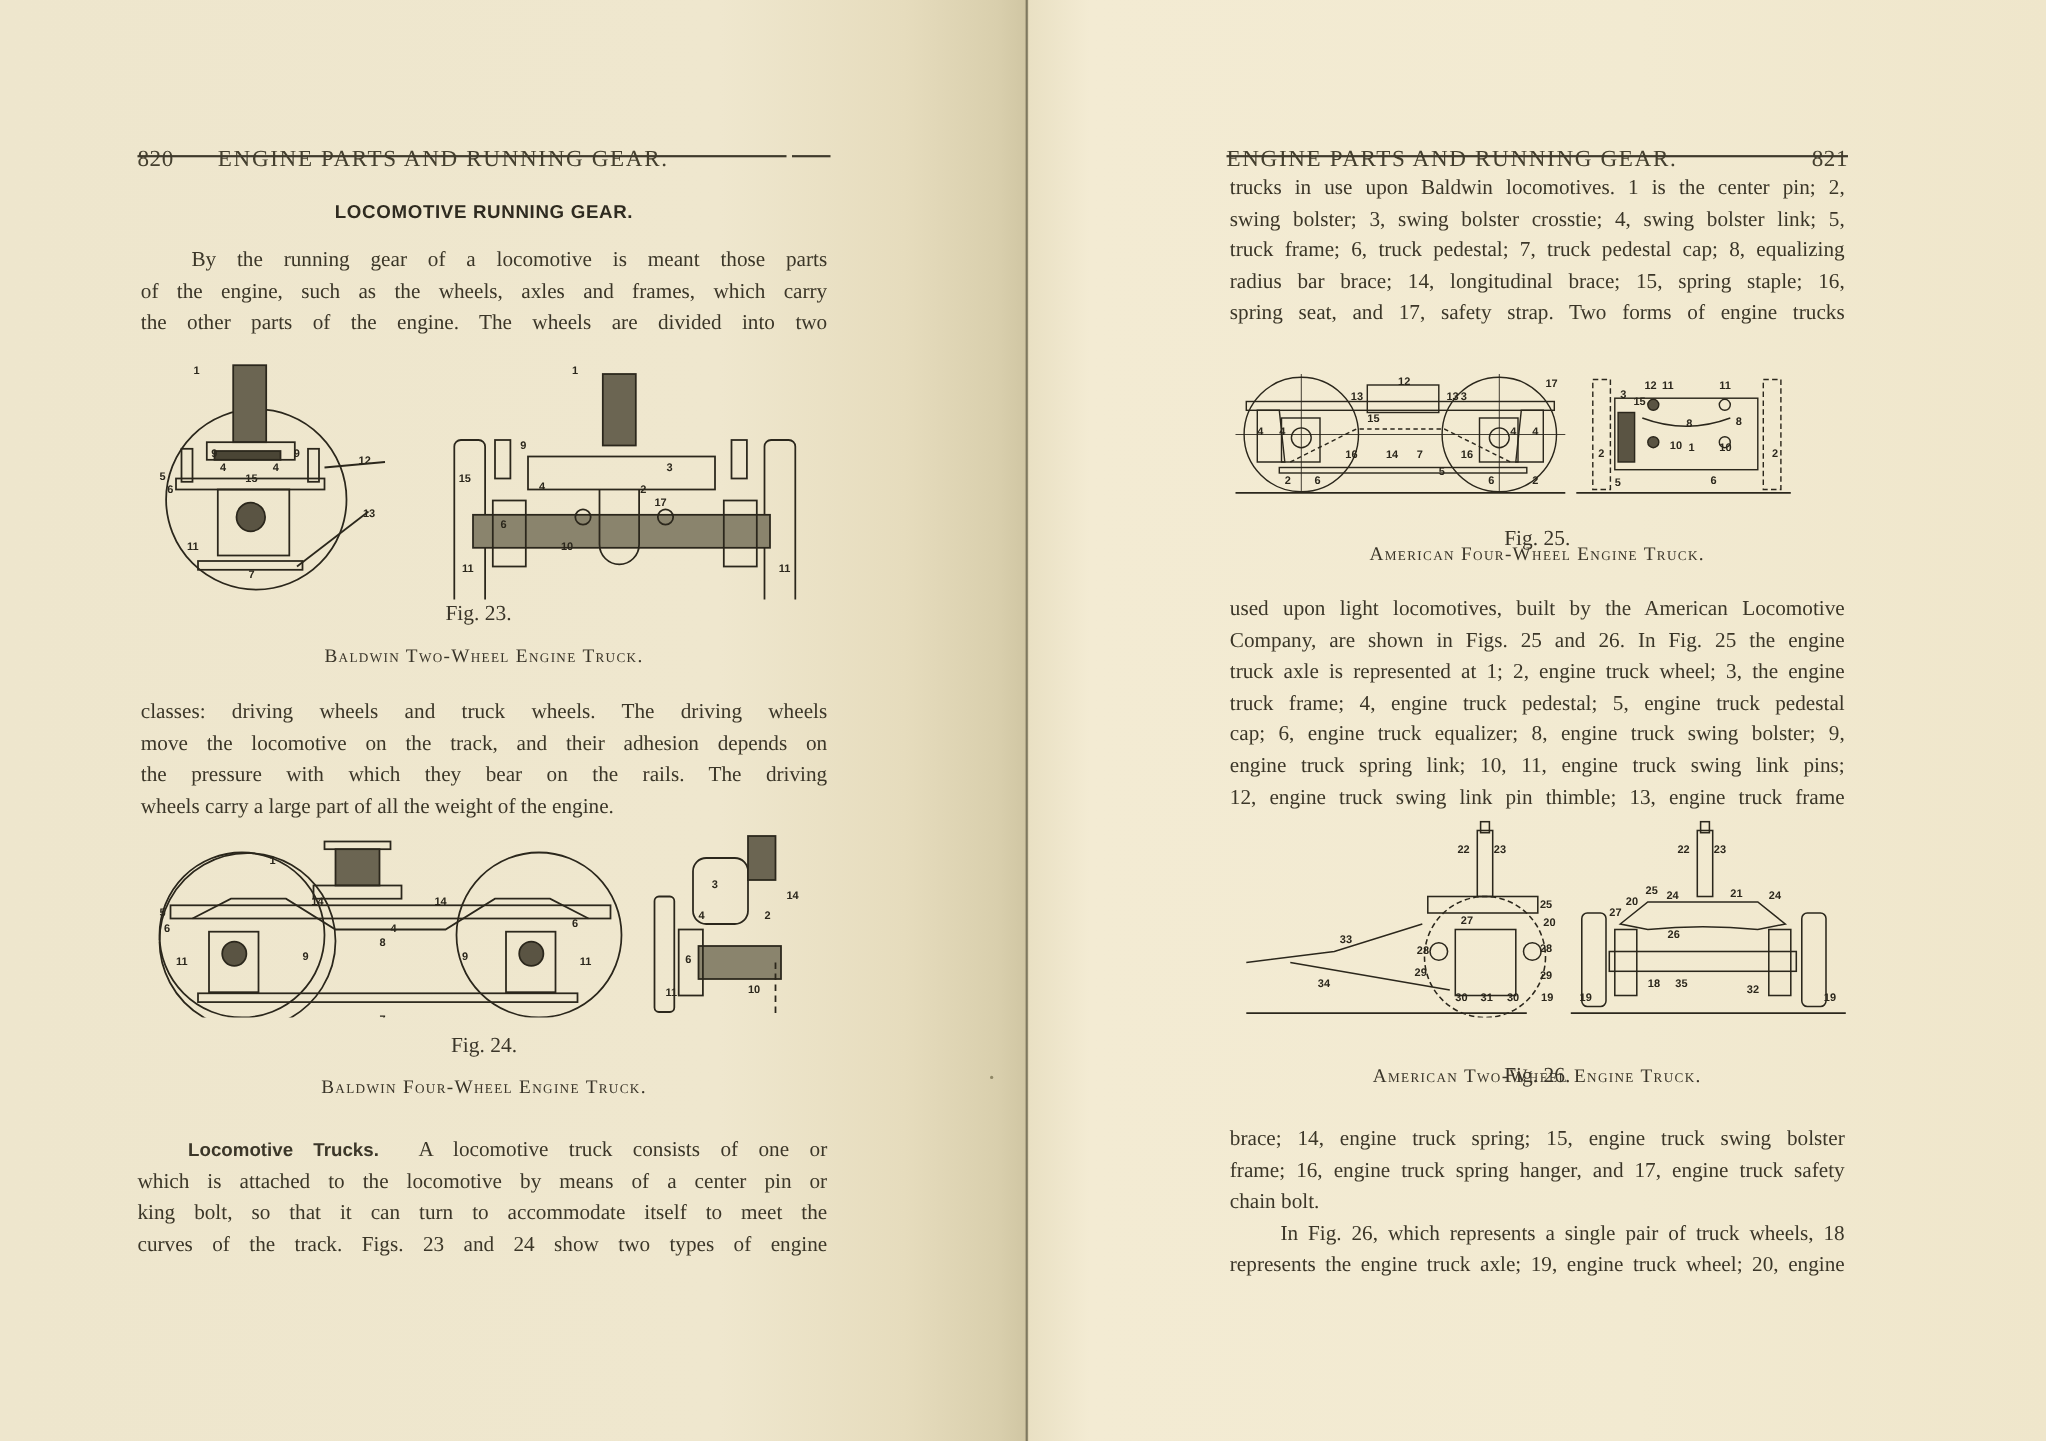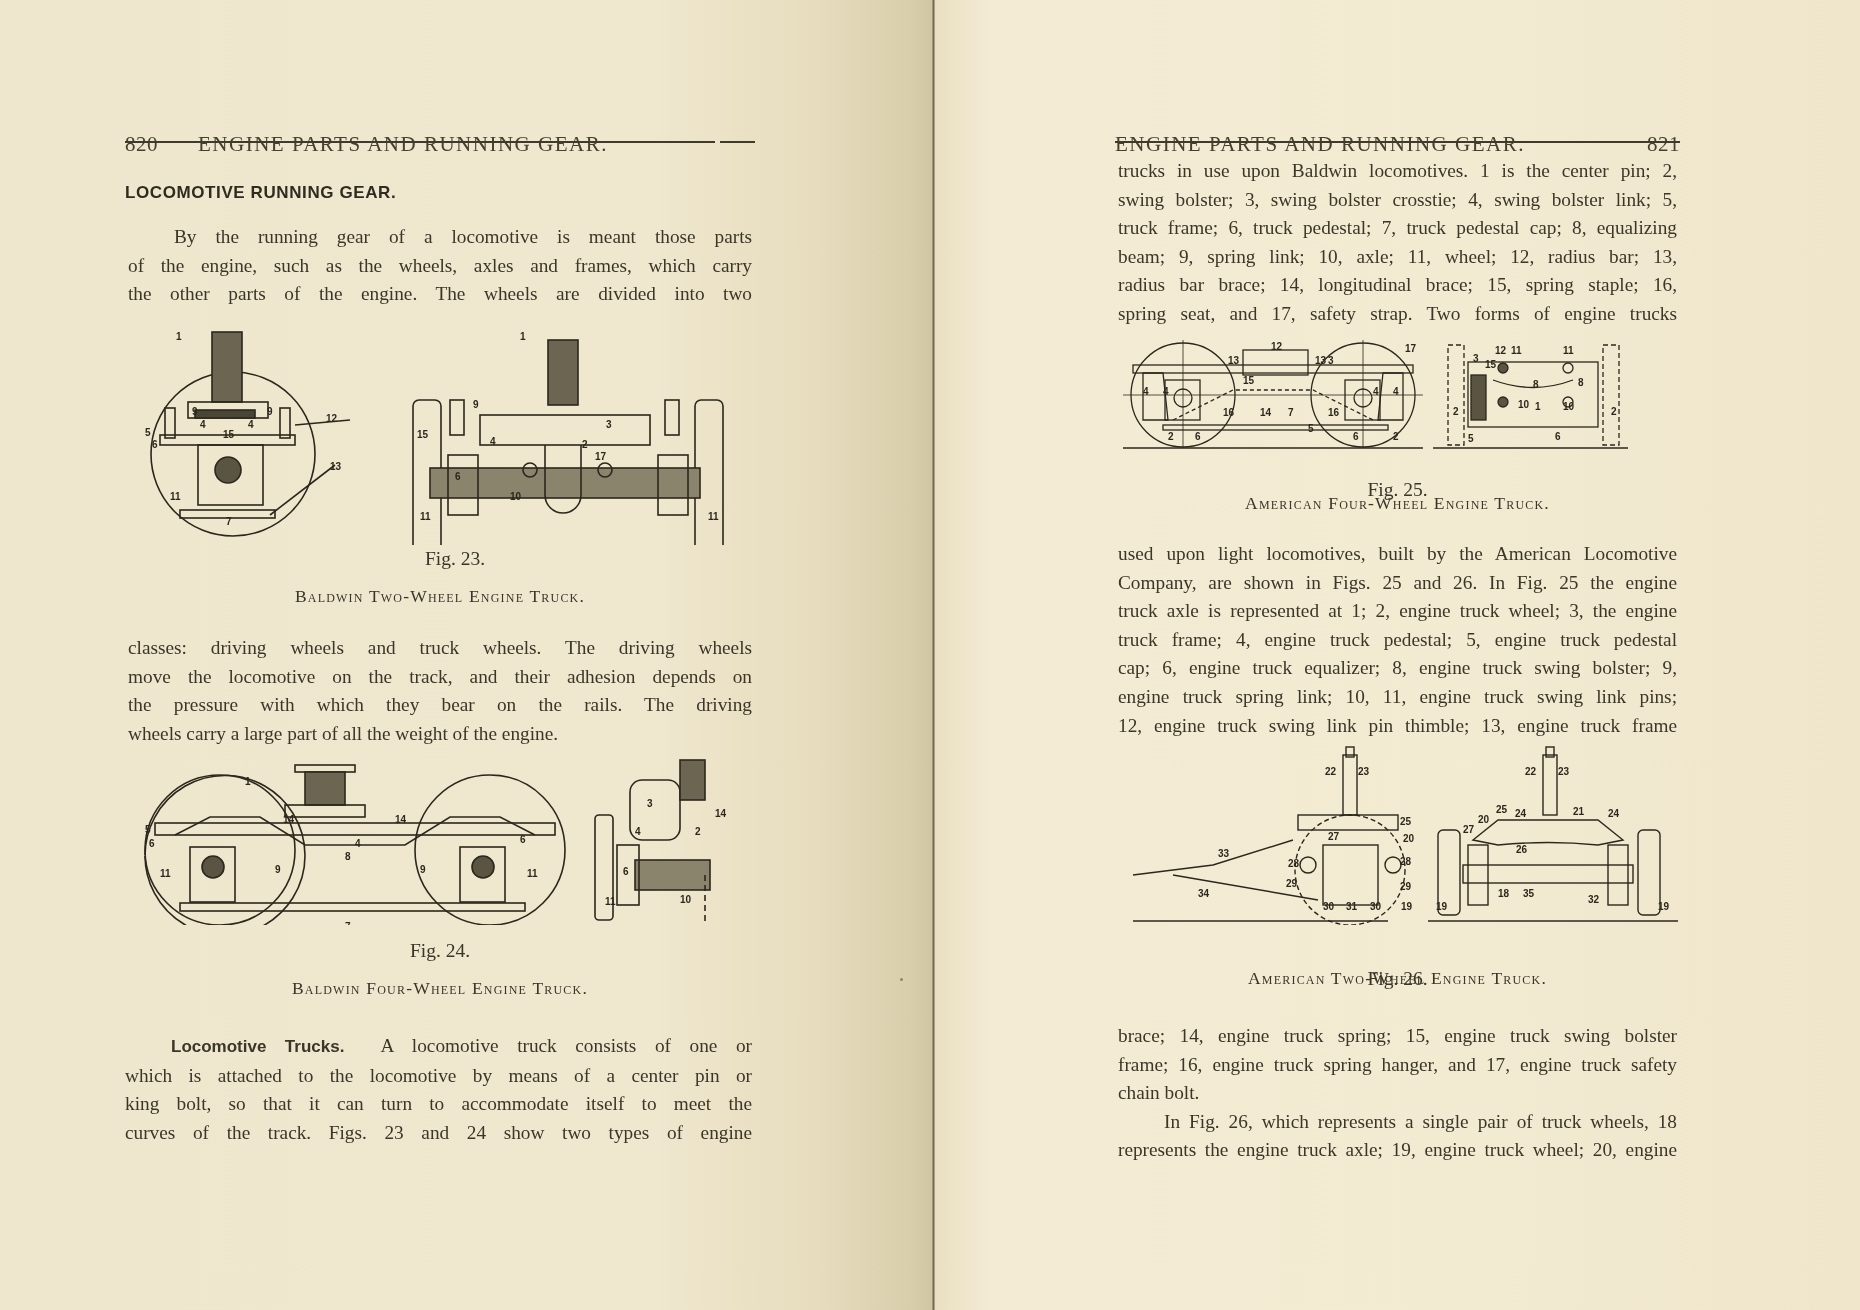--- a/index.html
+++ b/index.html
@@ -32,21 +32,21 @@
   .rule { position: absolute; height: 2px; background: #3f3a2c; }
   .textblock {
     position: absolute; font-size: 19.3px; line-height: 25.6px;
     text-align: justify; color: #3b3628;
   }
   .textblock p { margin: 3px; text-align-last: justify; }
   .textblock p.last { text-align-last: left; }
   .indent { text-indent: 46px; }
   .section-heading {
     position: absolute; left: 125px; width: 630px; top: 183px;
-    font-family: "Liberation Sans", "DejaVu Sans", sans-serif;
+    text-align: center; font-family: "Liberation Sans", "DejaVu Sans", sans-serif;
     font-weight: bold; font-size: 17px; letter-spacing: 0.6px; color: #2f2b20;
   }
   .run-in { font-family: "Liberation Sans", "DejaVu Sans", sans-serif; font-weight: bold; font-size: 17px; }
   .fig-label {
     position: absolute; text-align: center; font-size: 19.5px; color: #3a3529;
   }
   .fig-caption {
     position: absolute; text-align: center; font-size: 17.5px;
     font-variant: small-caps; letter-spacing: 1.2px; color: #3a3529;
   }
@@ -124,21 +124,21 @@
         <text x="277" y="118">15</text>
           <text x="350" y="125">4</text>
           <text x="442" y="128">2</text>
         <text x="455" y="140">17</text>
           <text x="315" y="160">6</text>
           <text x="370" y="180">10</text>
         <text x="280" y="200">11</text>
           <text x="568" y="200">11</text>
       </svg>
     </div>
-    <div class="fig-label" style="left:140px; top:548px; width:630px;">Fig. 23.</div>
+    <div class="fig-label" style="left:120px; top:548px; width:630px;">Fig. 23.</div>
     <div class="fig-caption" style="left:125px; top:586px; width:630px;">Baldwin Two-Wheel Engine Truck.</div>
 
     <div class="textblock" style="left:125px; top:632px; width:630px;">
       <p>classes: driving wheels and truck wheels.  The driving wheels</p>
       <p>move the locomotive on the track, and their adhesion depends on</p>
       <p>the pressure with which they bear on the rails.  The driving</p>
       <p class="last">wheels carry a large part of all the weight of the engine.</p>
     </div>
 
     <div class="figure" style="left:135px; top:755px;">
@@ -204,21 +204,20 @@
     <div class="running-head" style="left:180px; width:565px; justify-content:space-between;">
       <span>ENGINE PARTS AND RUNNING GEAR.</span>
       <span class="pnum">821</span>
     </div>
     <div class="rule" style="left:180px; top:141px; width:565px;"></div>
 
     <div class="textblock" style="left:180px; top:155px; width:565px;">
       <p>trucks in use upon Baldwin locomotives.  1 is the center pin; 2,</p>
       <p>swing bolster; 3, swing bolster crosstie; 4, swing bolster link; 5,</p>
       <p>truck frame; 6, truck pedestal; 7, truck pedestal cap; 8, equalizing</p>
-      <p>beam; 9, spring link; 10, axle; 11, wheel; 12, radius bar; 13,</p>
       <p>radius bar brace; 14, longitudinal brace; 15, spring staple; 16,</p>
       <p>spring seat, and 17, safety strap.  Two forms of engine trucks</p>
     </div>
 
     <div class="figure" style="left:188px; top:340px;">
       <svg width="560" height="115" viewBox="0 0 560 115">
         <g stroke="#2b271c" fill="none" stroke-width="1.3">
           <circle cx="60" cy="55" r="52"></circle>
           <circle cx="240" cy="55" r="52"></circle>
           <line x1="60" y1="0" x2="60" y2="108" stroke-width="0.8"></line>

